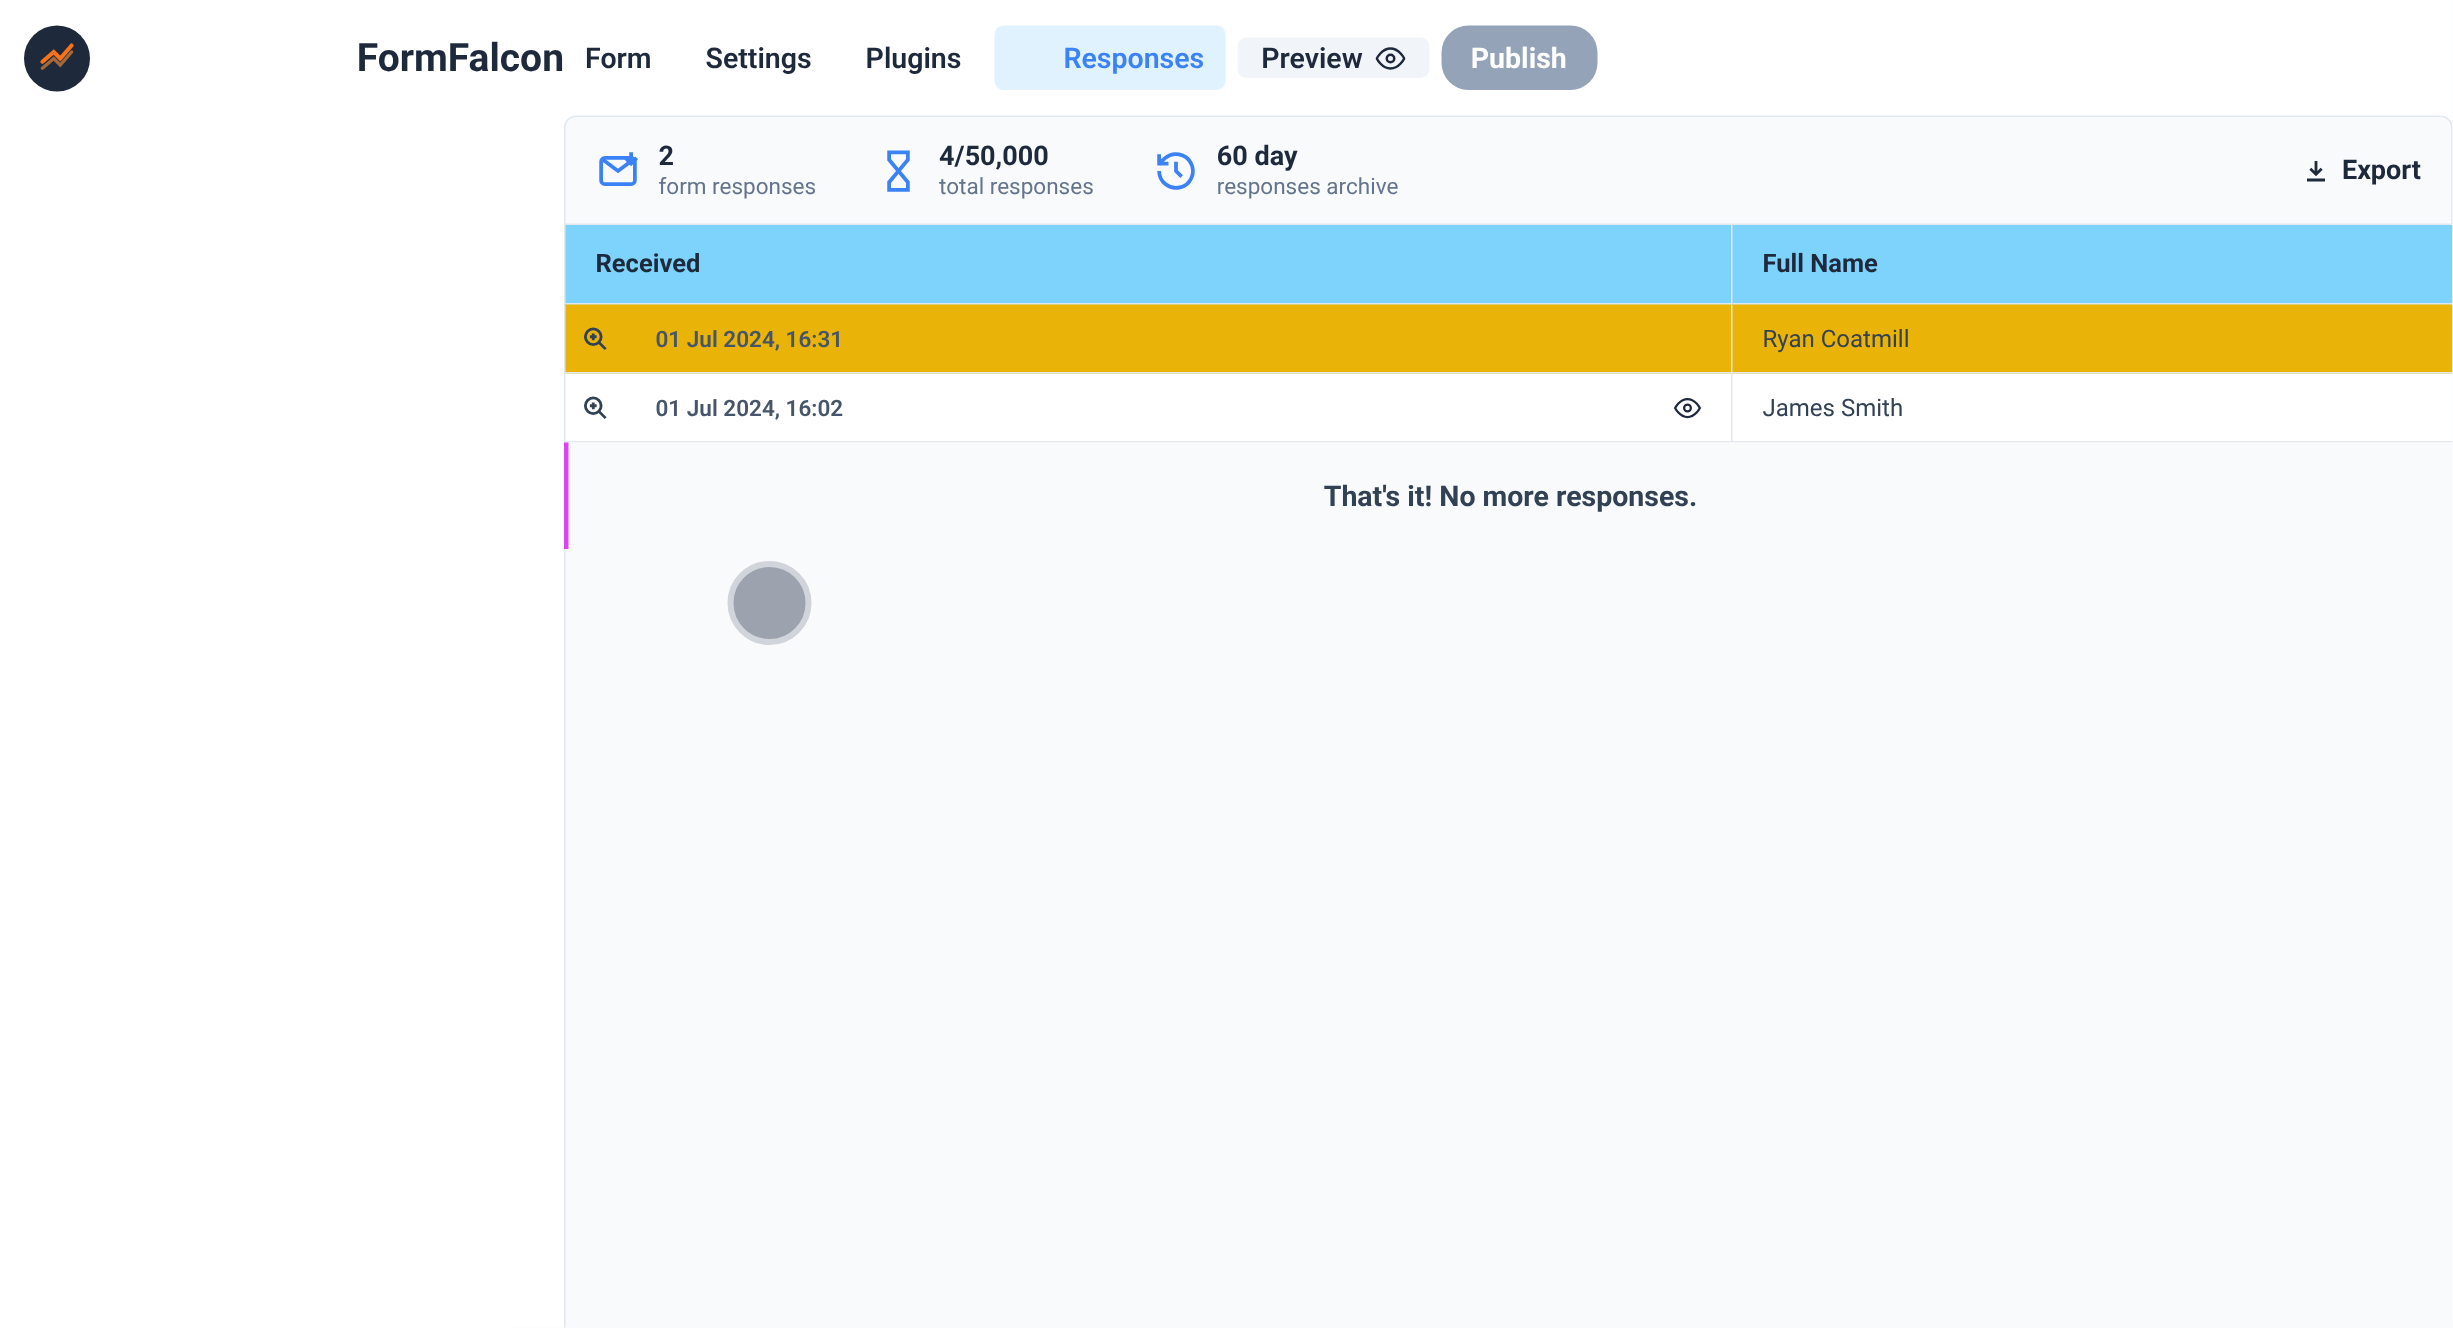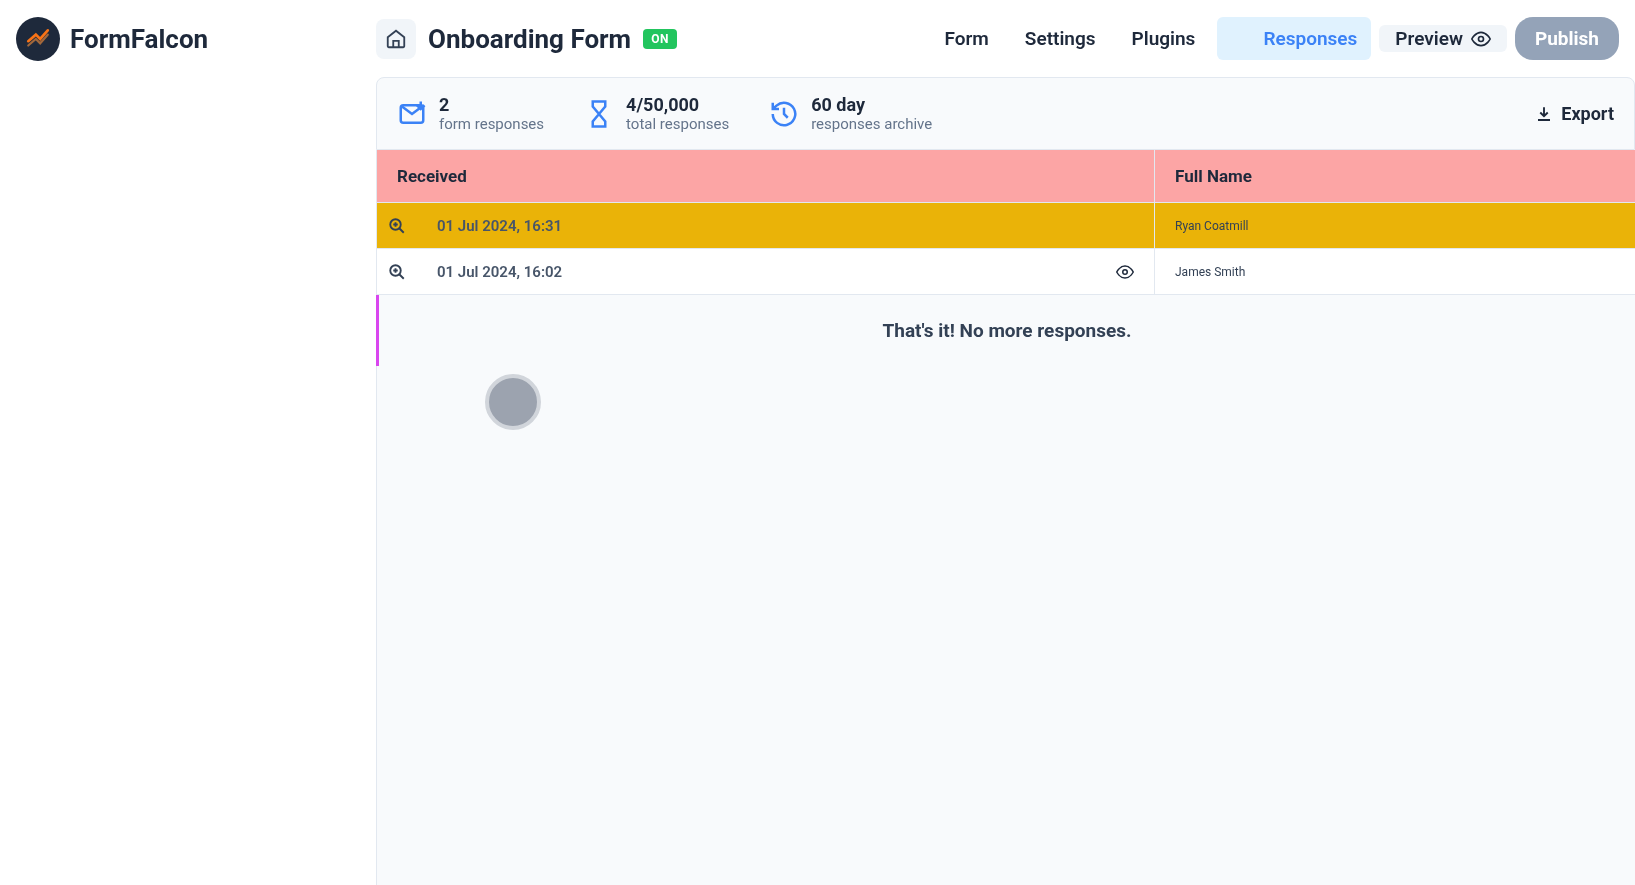--- a/index.html
+++ b/index.html
@@ -19,20 +19,21 @@
       display: flex;
       align-items: center;
       padding: 12px 16px;
       height: 77px;
     }
     .logo-area {
       display: flex;
       align-items: center;
       gap: 10px;
       width: 360px;
+      justify-content: space-between;
     }
     .logo-circle {
       width: 44px;
       height: 44px;
       background: #1e293b;
       border-radius: 50%;
       display: flex;
       align-items: center;
       justify-content: center;
     }
@@ -148,21 +149,21 @@
       margin-left: auto;
       display: flex;
       align-items: center;
       gap: 8px;
       font-size: 18px;
       font-weight: 700;
       cursor: pointer;
     }
     .table-header {
       display: flex;
-      background: #fca5a5;
+      background: #7dd3fc;
       border-bottom: 1px solid #e2e8f0;
       border-left: 1px solid #e2e8f0;
     }
     .th-received {
       width: 778px;
       padding: 16px 20px;
       font-size: 17px;
       font-weight: 700;
       color: #1e293b;
       border-right: 1px solid #e2e8f0;
@@ -199,21 +200,21 @@
       color: #475569;
       display: flex;
       align-items: center;
       justify-content: space-between;
       border-right: 1px solid #e2e8f0;
       height: 100%;
     }
     .row-fullname {
       flex: 1;
       padding: 0 20px;
-      font-size: 12px;
+      font-size: 16px;
       color: #334155;
     }
     .empty-state {
       text-align: center;
       padding: 24px;
       font-size: 19px;
       font-weight: 700;
       color: #334155;
       background: #f8fafc;
       border-left: 3px solid #d946ef;
@@ -244,30 +245,20 @@
 
 <div class="header">
   <div class="logo-area">
     <div class="logo-circle">
       <svg width="26" height="26" viewBox="0 0 24 24" fill="none">
         <path d="M3 14 L10 8 L14 12 L21 4" stroke="#f97316" stroke-width="2.5" fill="none" stroke-linecap="round"></path>
         <path d="M3 18 L10 12 L14 16 L21 8" stroke="#fb923c" stroke-width="2" fill="none" stroke-linecap="round" opacity="0.6"></path>
       </svg>
     </div>
     <div class="logo-text">FormFalcon</div>
-  </div>
-  <div class="title-area">
-    <div class="home-btn">
-      <svg width="22" height="22" viewBox="0 0 24 24" fill="none" stroke="#334155" stroke-width="2">
-        <path d="M3 10 L12 3 L21 10 V20 A1 1 0 0 1 20 21 H4 A1 1 0 0 1 3 20 Z"></path>
-        <path d="M9 21 V14 H15 V21"></path>
-      </svg>
-    </div>
-    <div class="page-title">Onboarding Form</div>
-    <div class="status-badge">ON</div>
   </div>
   <div class="nav-area">
     <div class="nav-item">Form</div>
     <div class="nav-item">Settings</div>
     <div class="nav-item">Plugins</div>
     <div class="nav-item active">Responses</div>
     <div class="preview-btn">
       <span>Preview</span>
       <svg width="20" height="20" viewBox="0 0 24 24" fill="none" stroke="#1e293b" stroke-width="2">
         <path d="M1 12s4-8 11-8 11 8 11 8-4 8-11 8-11-8-11-8z"></path>

